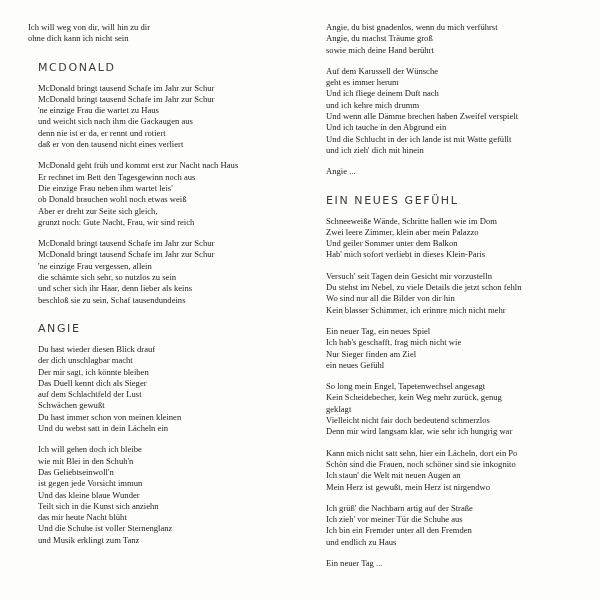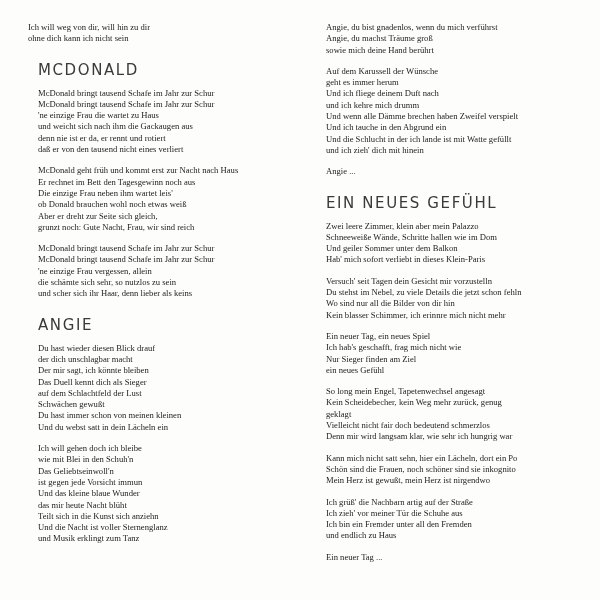--- a/index.html
+++ b/index.html
@@ -22,21 +22,21 @@
     padding: 22px 18px 14px 24px;
     display: flex;
     gap: 16px;
   }
   .column {
     width: 272px;
     flex: 0 0 272px;
   }
   .song-title {
     font-family: "DejaVu Sans", sans-serif;
-    font-size: 15px;
+    font-size: 11px;
     letter-spacing: 1.6px;
     color: #3a3a3a;
     margin: 16px 0 9px 14px;
     font-weight: normal;
     text-transform: uppercase;
   }
   .song-title:first-child {
     margin-top: 0;
   }
   .stanza {
@@ -77,41 +77,42 @@
         <div class="line indent-1">ob Donald brauchen wohl noch etwas weiß</div>
         <div class="line indent-1">Aber er dreht zur Seite sich gleich,</div>
         <div class="line indent-1">grunzt noch: Gute Nacht, Frau, wir sind reich</div>
       </div>
       <div class="stanza">
         <div class="line indent-1">McDonald bringt tausend Schafe im Jahr zur Schur</div>
         <div class="line indent-1">McDonald bringt tausend Schafe im Jahr zur Schur</div>
         <div class="line indent-1">'ne einzige Frau vergessen, allein</div>
         <div class="line indent-1">die schämte sich sehr, so nutzlos zu sein</div>
         <div class="line indent-1">und scher sich ihr Haar, denn lieber als keins</div>
+        <div class="line indent-1">beschloß sie zu sein, Schaf tausendundeins</div>
       </div>
       <div class="song-title">Angie</div>
       <div class="stanza">
         <div class="line indent-1">Du hast wieder diesen Blick drauf</div>
         <div class="line indent-1">der dich unschlagbar macht</div>
         <div class="line indent-1">Der mir sagt, ich könnte bleiben</div>
         <div class="line indent-1">Das Duell kennt dich als Sieger</div>
         <div class="line indent-1">auf dem Schlachtfeld der Lust</div>
         <div class="line indent-1">Schwächen gewußt</div>
         <div class="line indent-1">Du hast immer schon von meinen kleinen</div>
         <div class="line indent-1">Und du webst satt in dein Lächeln ein</div>
       </div>
       <div class="stanza">
         <div class="line indent-1">Ich will gehen doch ich bleibe</div>
         <div class="line indent-1">wie mit Blei in den Schuh'n</div>
         <div class="line indent-1">Das Geliebtseinwoll'n</div>
         <div class="line indent-1">ist gegen jede Vorsicht immun</div>
         <div class="line indent-1">Und das kleine blaue Wunder</div>
+        <div class="line indent-1">Teilt sich in die Kunst sich anziehn</div>
         <div class="line indent-1">das mir heute Nacht blüht</div>
-        <div class="line indent-1">Teilt sich in die Kunst sich anziehn</div>
-        <div class="line indent-1">Und die Nacht ist voller Sternenglanz</div>
+        <div class="line indent-1">Und die Schuhe ist voller Sternenglanz</div>
         <div class="line indent-1">und Musik erklingt zum Tanz</div>
       </div>
     </div>
   <div class="column" id="col-1">
       <div class="stanza">
         <div class="line indent-1">Angie, du bist gnadenlos, wenn du mich verführst</div>
         <div class="line indent-1">Angie, du machst Träume groß</div>
         <div class="line indent-1">sowie mich deine Hand berührt</div>
       </div>
       <div class="stanza">
@@ -122,22 +123,22 @@
         <div class="line indent-1">Und wenn alle Dämme brechen haben Zweifel verspielt</div>
         <div class="line indent-1">Und ich tauche in den Abgrund ein</div>
         <div class="line indent-1">Und die Schlucht in der ich lande ist mit Watte gefüllt</div>
         <div class="line indent-1">und ich zieh' dich mit hinein</div>
       </div>
       <div class="stanza">
         <div class="line indent-1">Angie ...</div>
       </div>
       <div class="song-title">Ein neues Gefühl</div>
       <div class="stanza">
+        <div class="line indent-1">Schneeweiße Wände, Schritte hallen wie im Dom</div>
         <div class="line indent-1">Zwei leere Zimmer, klein aber mein Palazzo</div>
-        <div class="line indent-1">Schneeweiße Wände, Schritte hallen wie im Dom</div>
         <div class="line indent-1">Und geiler Sommer unter dem Balkon</div>
         <div class="line indent-1">Hab' mich sofort verliebt in dieses Klein-Paris</div>
       </div>
       <div class="stanza">
         <div class="line indent-1">Versuch' seit Tagen dein Gesicht mir vorzustelln</div>
         <div class="line indent-1">Du stehst im Nebel, zu viele Details die jetzt schon fehln</div>
         <div class="line indent-1">Wo sind nur all die Bilder von dir hin</div>
         <div class="line indent-1">Kein blasser Schimmer, ich erinnre mich nicht mehr</div>
       </div>
       <div class="stanza">
@@ -149,20 +150,21 @@
       <div class="stanza">
         <div class="line indent-1">So long mein Engel, Tapetenwechsel angesagt</div>
         <div class="line indent-1">Kein Scheidebecher, kein Weg mehr zurück, genug</div>
         <div class="line indent-1">geklagt</div>
         <div class="line indent-1">Vielleicht nicht fair doch bedeutend schmerzlos</div>
         <div class="line indent-1">Denn mir wird langsam klar, wie sehr ich hungrig war</div>
       </div>
       <div class="stanza">
         <div class="line indent-1">Kann mich nicht satt sehn, hier ein Lächeln, dort ein Po</div>
         <div class="line indent-1">Schön sind die Frauen, noch schöner sind sie inkognito</div>
+        <div class="line indent-1">Ich staun' die Welt mit neuen Augen an</div>
         <div class="line indent-1">Mein Herz ist gewußt, mein Herz ist nirgendwo</div>
       </div>
       <div class="stanza">
         <div class="line indent-1">Ich grüß' die Nachbarn artig auf der Straße</div>
         <div class="line indent-1">Ich zieh' vor meiner Tür die Schuhe aus</div>
         <div class="line indent-1">Ich bin ein Fremder unter all den Fremden</div>
         <div class="line indent-1">und endlich zu Haus</div>
       </div>
       <div class="stanza">
         <div class="line indent-1">Ein neuer Tag ...</div>

